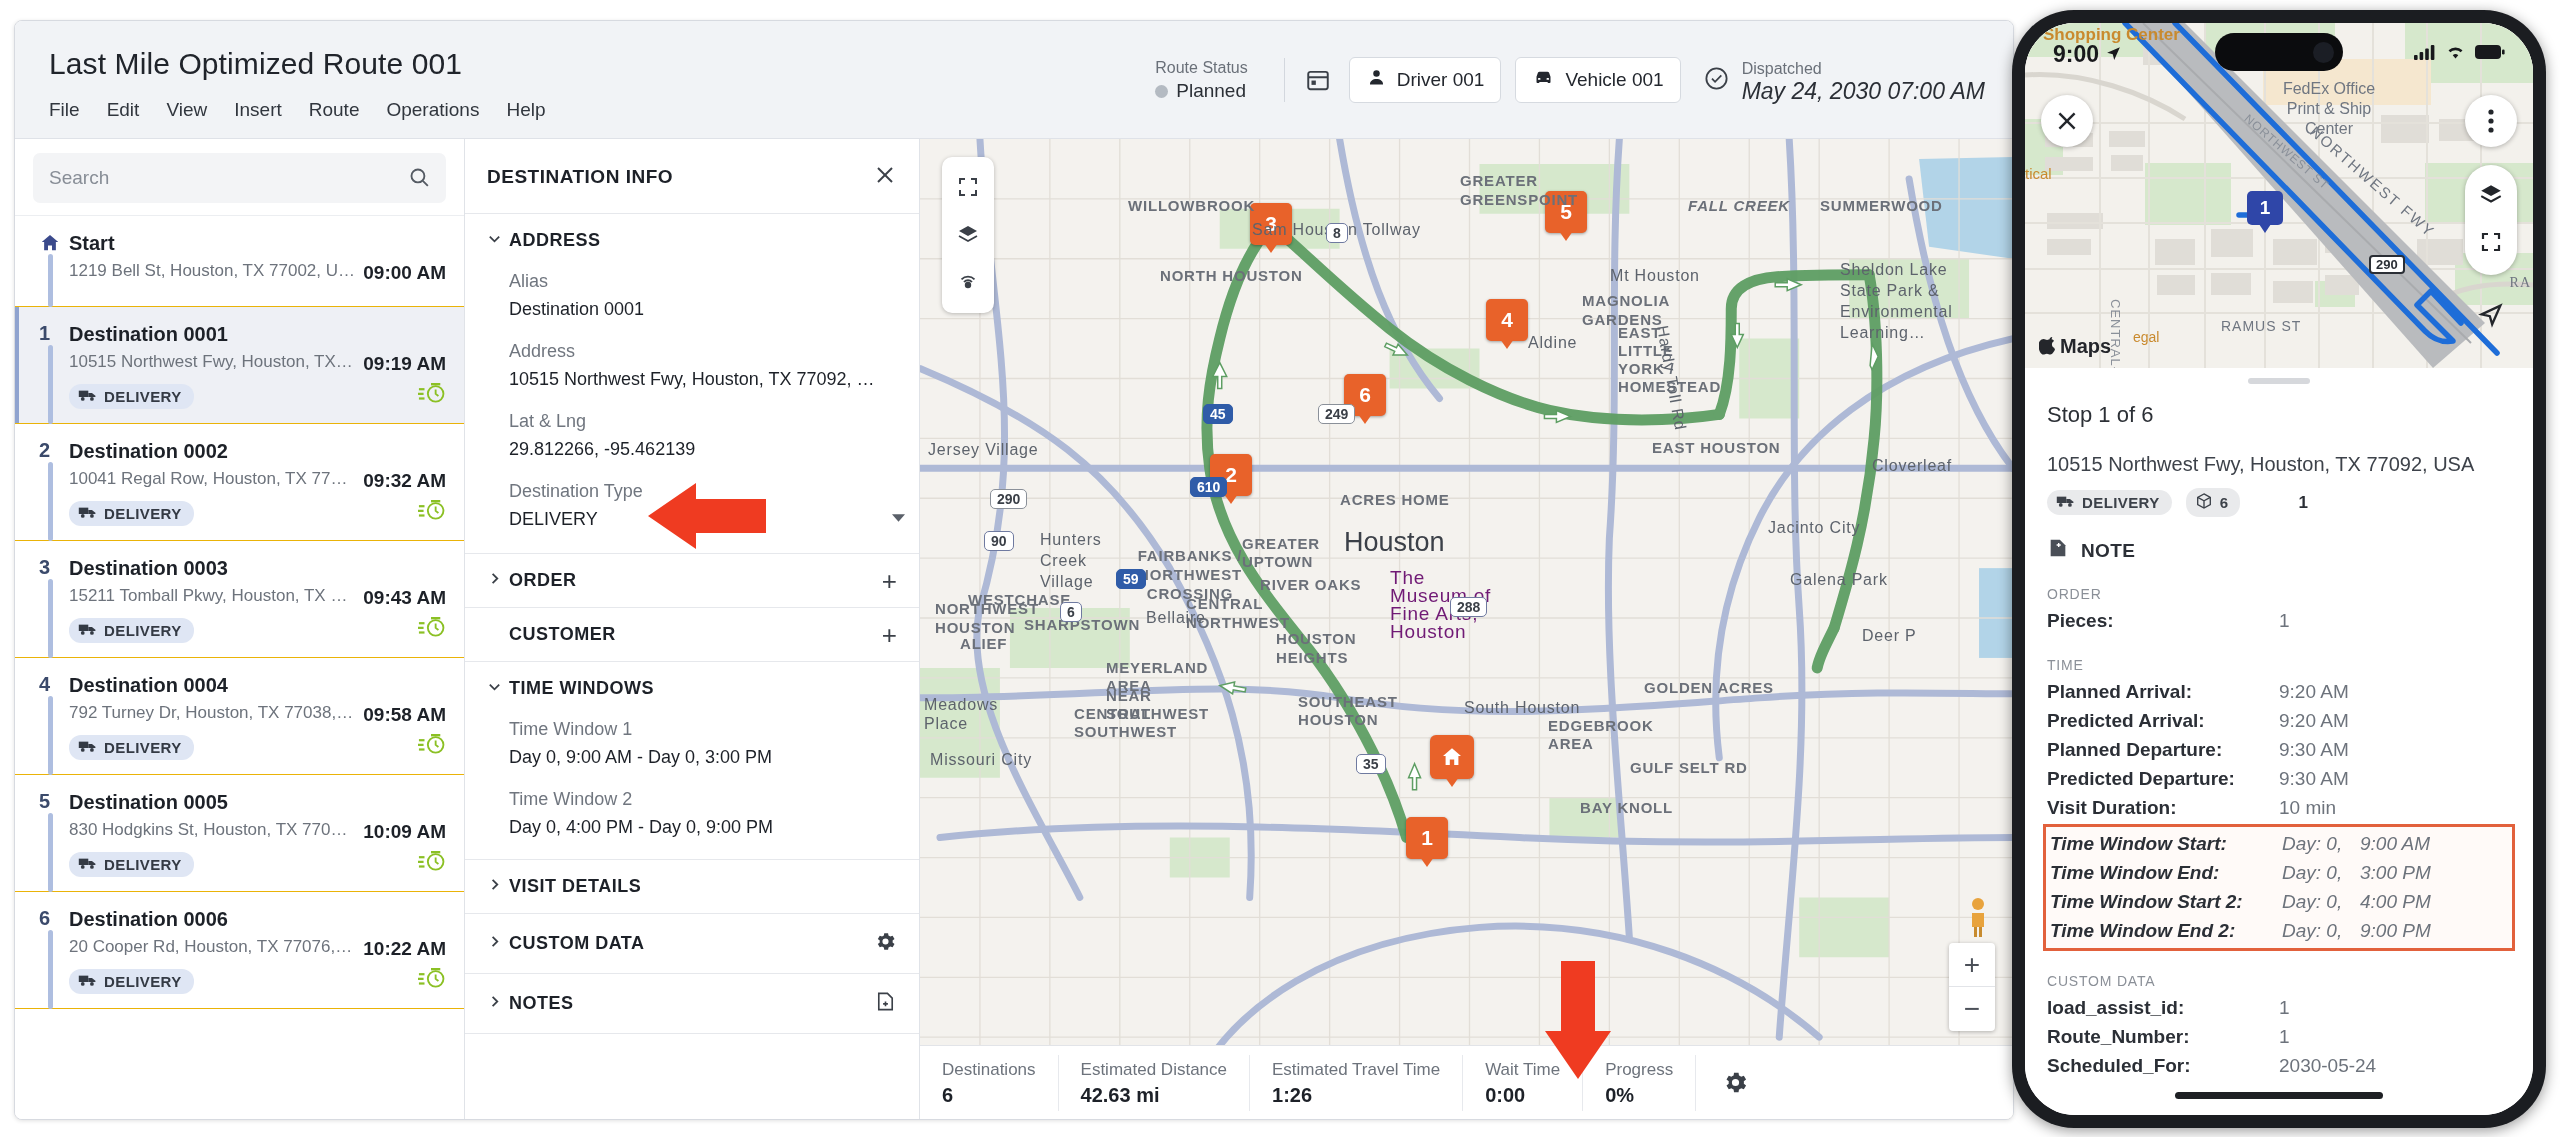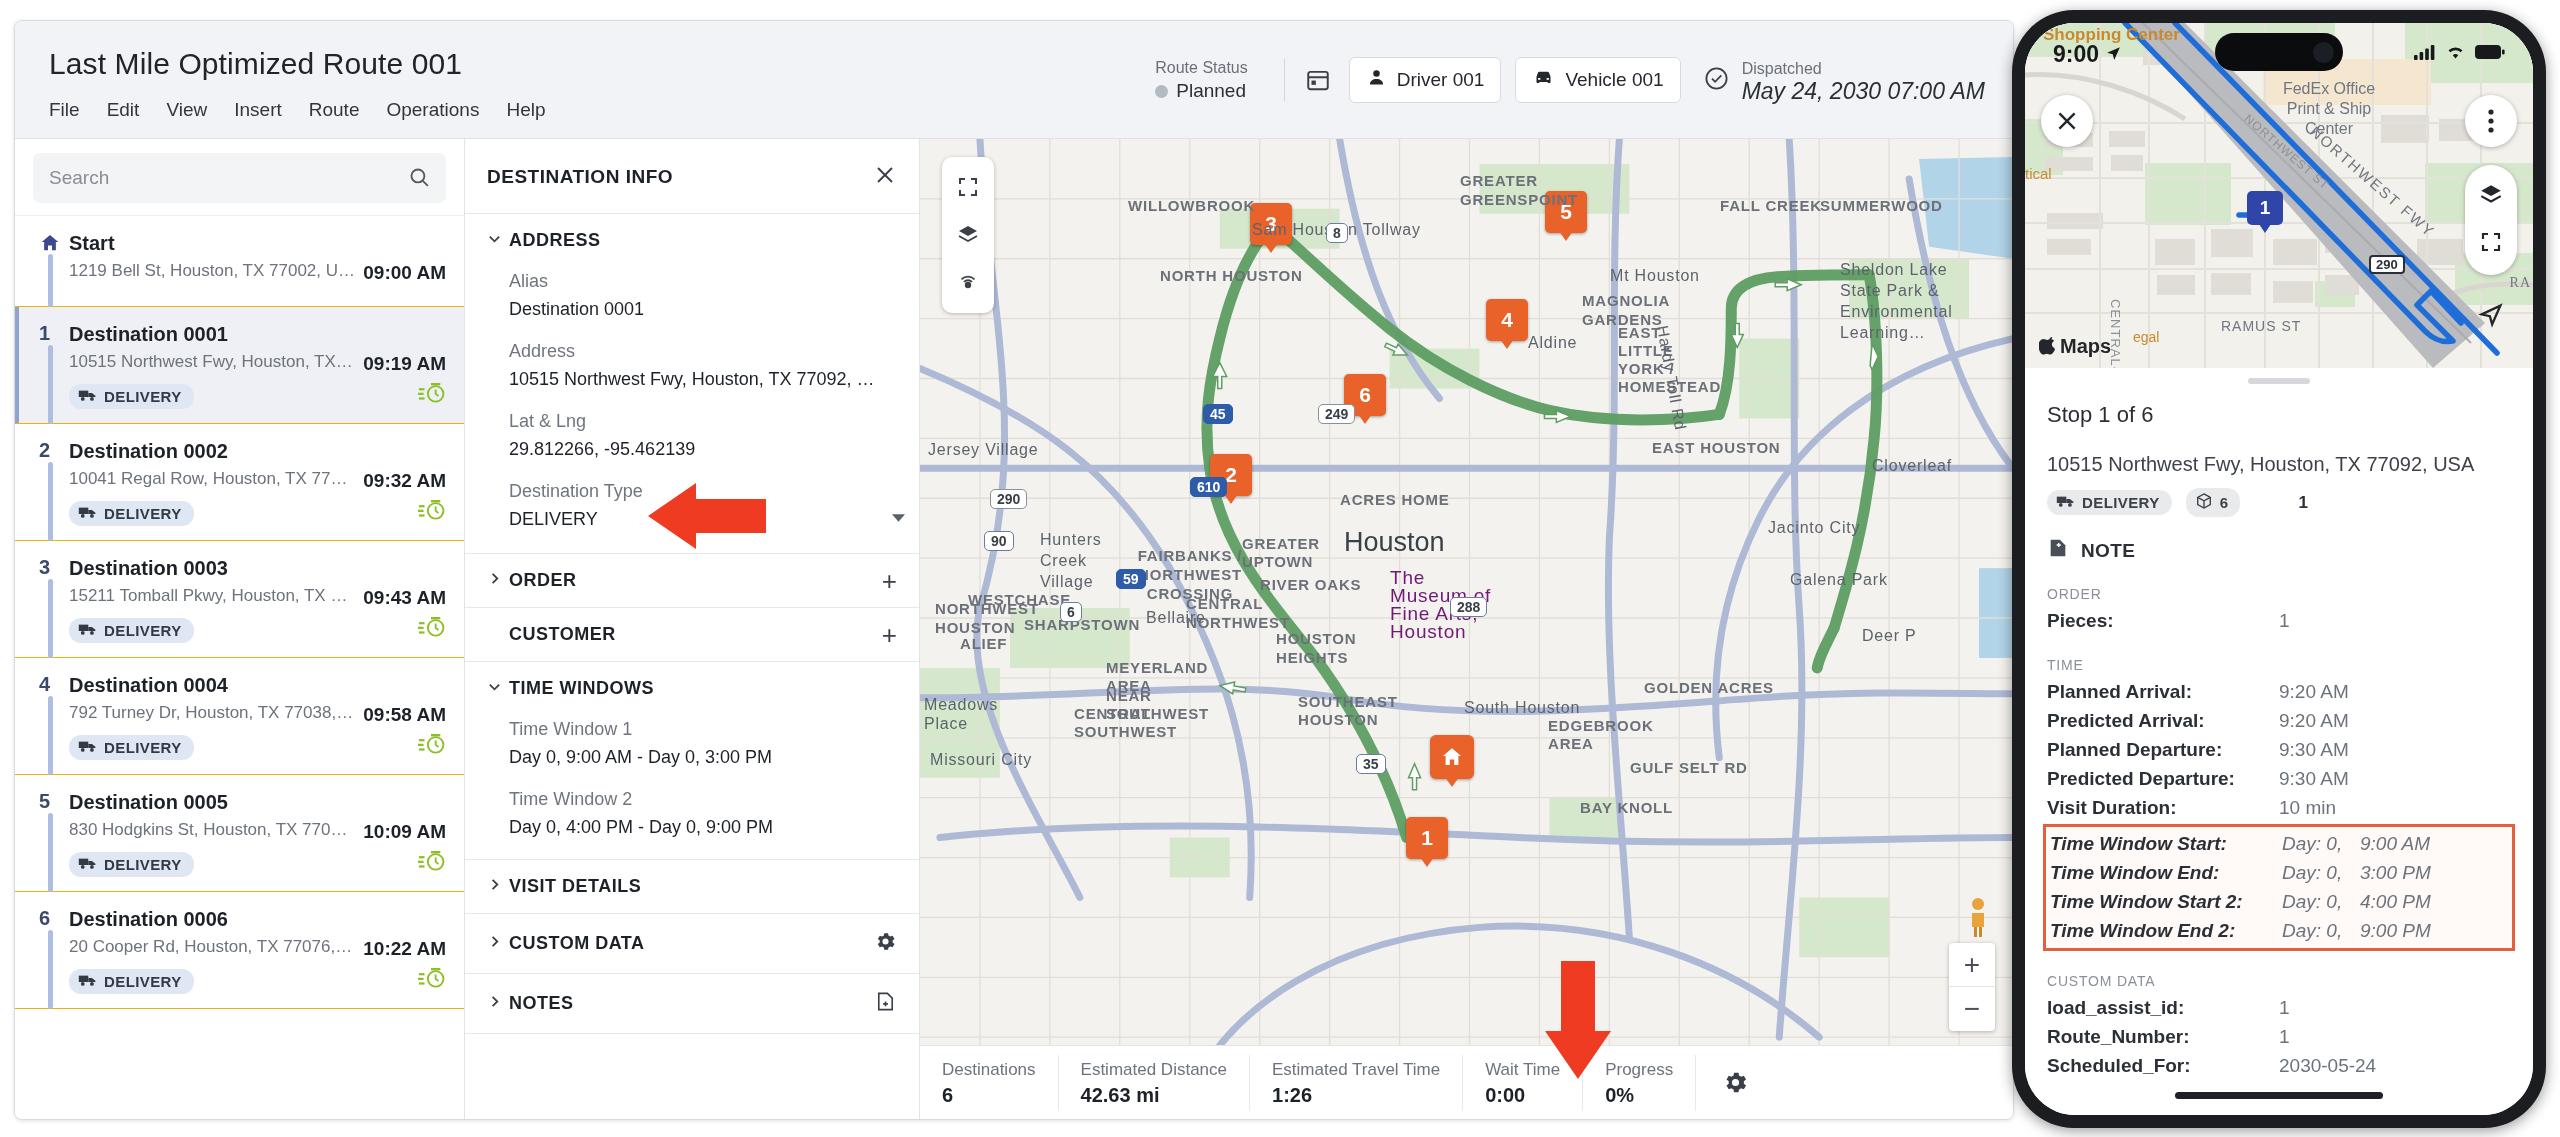--- a/index.html
+++ b/index.html
@@ -720,21 +720,21 @@
         <div class="map-lbl caps" style="left:208px; top:58px;">WILLOWBROOK</div>
         <div class="map-lbl caps" style="left:240px; top:128px;">NORTH HOUSTON</div>
         <div class="map-lbl" style="left:8px;   top:302px;">Jersey Village</div>
         <div class="map-lbl caps" style="left:210px; top:407px; width:120px; text-align:center; line-height:19px; white-space:normal;">FAIRBANKS / NORTHWEST CROSSING</div>
         <div class="map-lbl caps" style="left:15px;  top:460px; width:120px; line-height:19px; white-space:normal;">NORTHWEST HOUSTON</div>
         <div class="map-lbl caps" style="left:266px; top:455px; width:120px; line-height:19px; white-space:normal;">CENTRAL NORTHWEST</div>
         <div class="map-lbl caps" style="left:420px; top:352px;">ACRES HOME</div>
         <div class="map-lbl" style="left:608px; top:195px;">Aldine</div>
         <div class="map-lbl caps" style="left:662px; top:152px; width:110px; line-height:19px; white-space:normal;">MAGNOLIA GARDENS</div>
         <div class="map-lbl caps" style="left:540px; top:32px;  width:124px; line-height:19px; white-space:normal;">GREATER GREENSPOINT</div>
-        <div class="map-lbl caps" style="left:800px; top:58px;">FALL CREEK</div>
+        <div class="map-lbl caps" style="left:768px; top:58px;font-style:italic;">FALL CREEK</div>
         <div class="map-lbl caps" style="left:900px; top:58px;">SUMMERWOOD</div>
         <div class="map-lbl" style="left:690px; top:128px;">Mt Houston</div>
         <div class="map-lbl" style="left:920px; top:120px; width:128px; line-height:21px; white-space:normal;">Sheldon Lake State Park &amp; Environmental Learning…</div>
         <div class="map-lbl caps" style="left:698px; top:185px; width:96px; line-height:18px; white-space:normal;">EAST LITTLE YORK / HOMESTEAD</div>
         <div class="map-lbl caps" style="left:356px; top:490px; width:100px; line-height:19px; white-space:normal;">HOUSTON HEIGHTS</div>
         <div class="map-lbl caps" style="left:732px; top:300px;">EAST HOUSTON</div>
         <div class="map-lbl" style="left:952px; top:318px;">Cloverleaf</div>
         <div class="map-lbl" style="left:848px; top:380px;">Jacinto City</div>
         <div class="map-lbl" style="left:870px; top:432px;">Galena Park</div>
         <div class="map-lbl" style="left:120px; top:390px; width:96px; line-height:21px; white-space:normal;">Hunters Creek Village</div>

